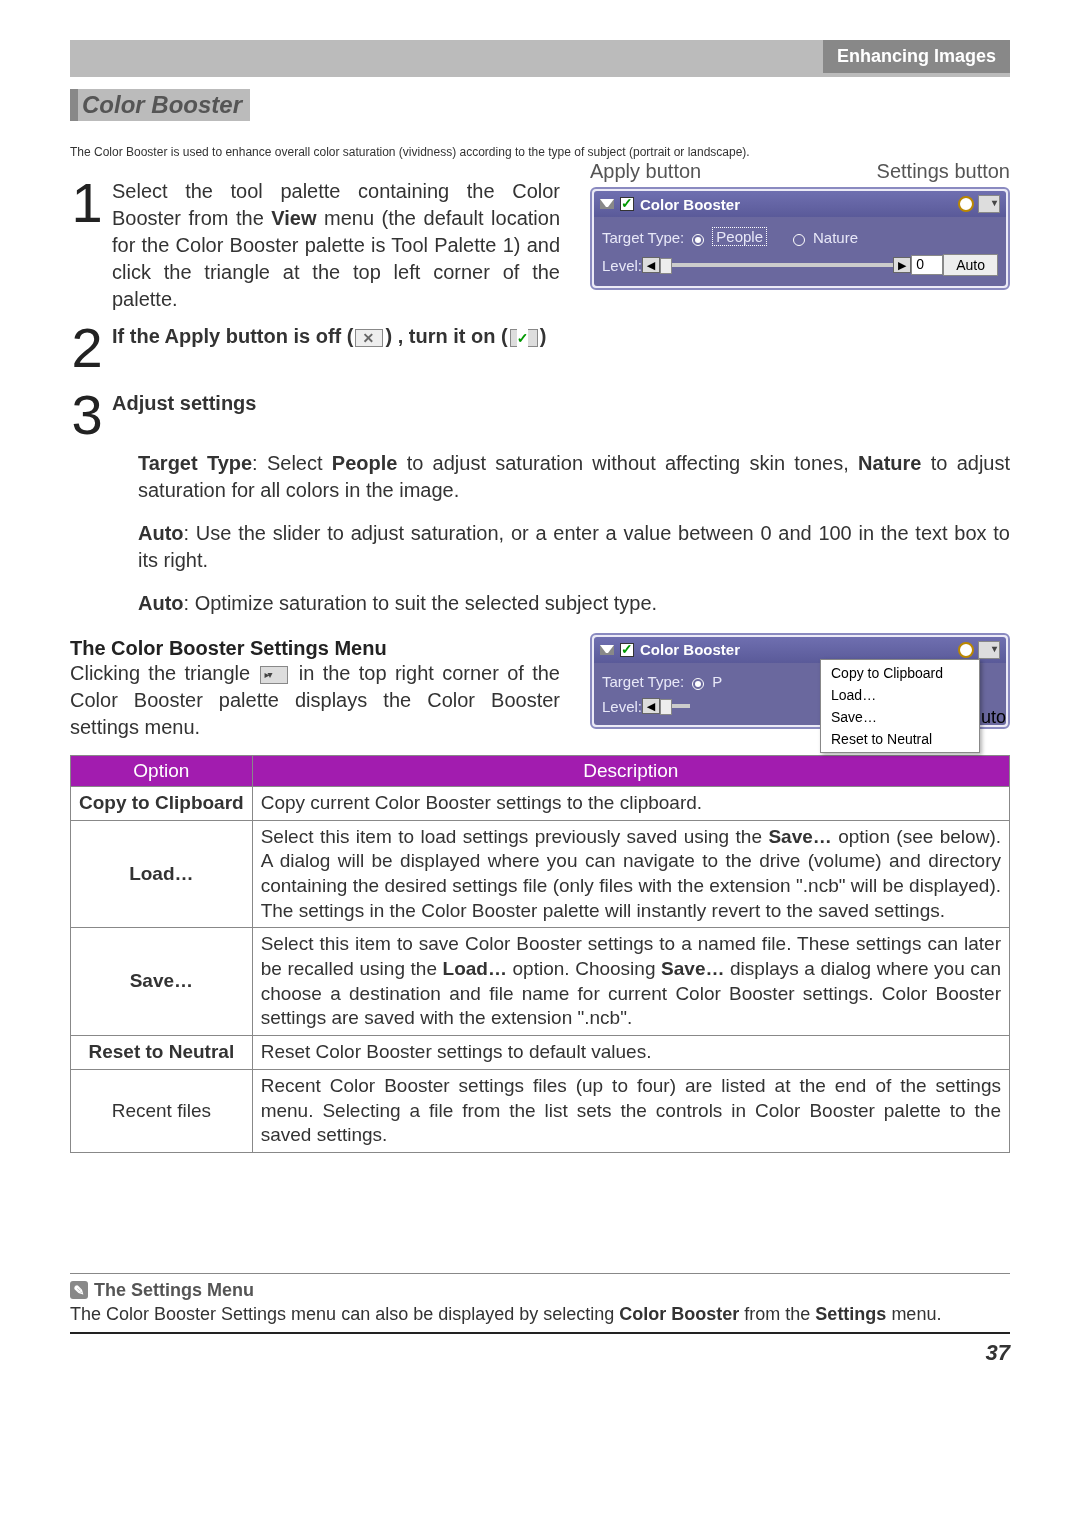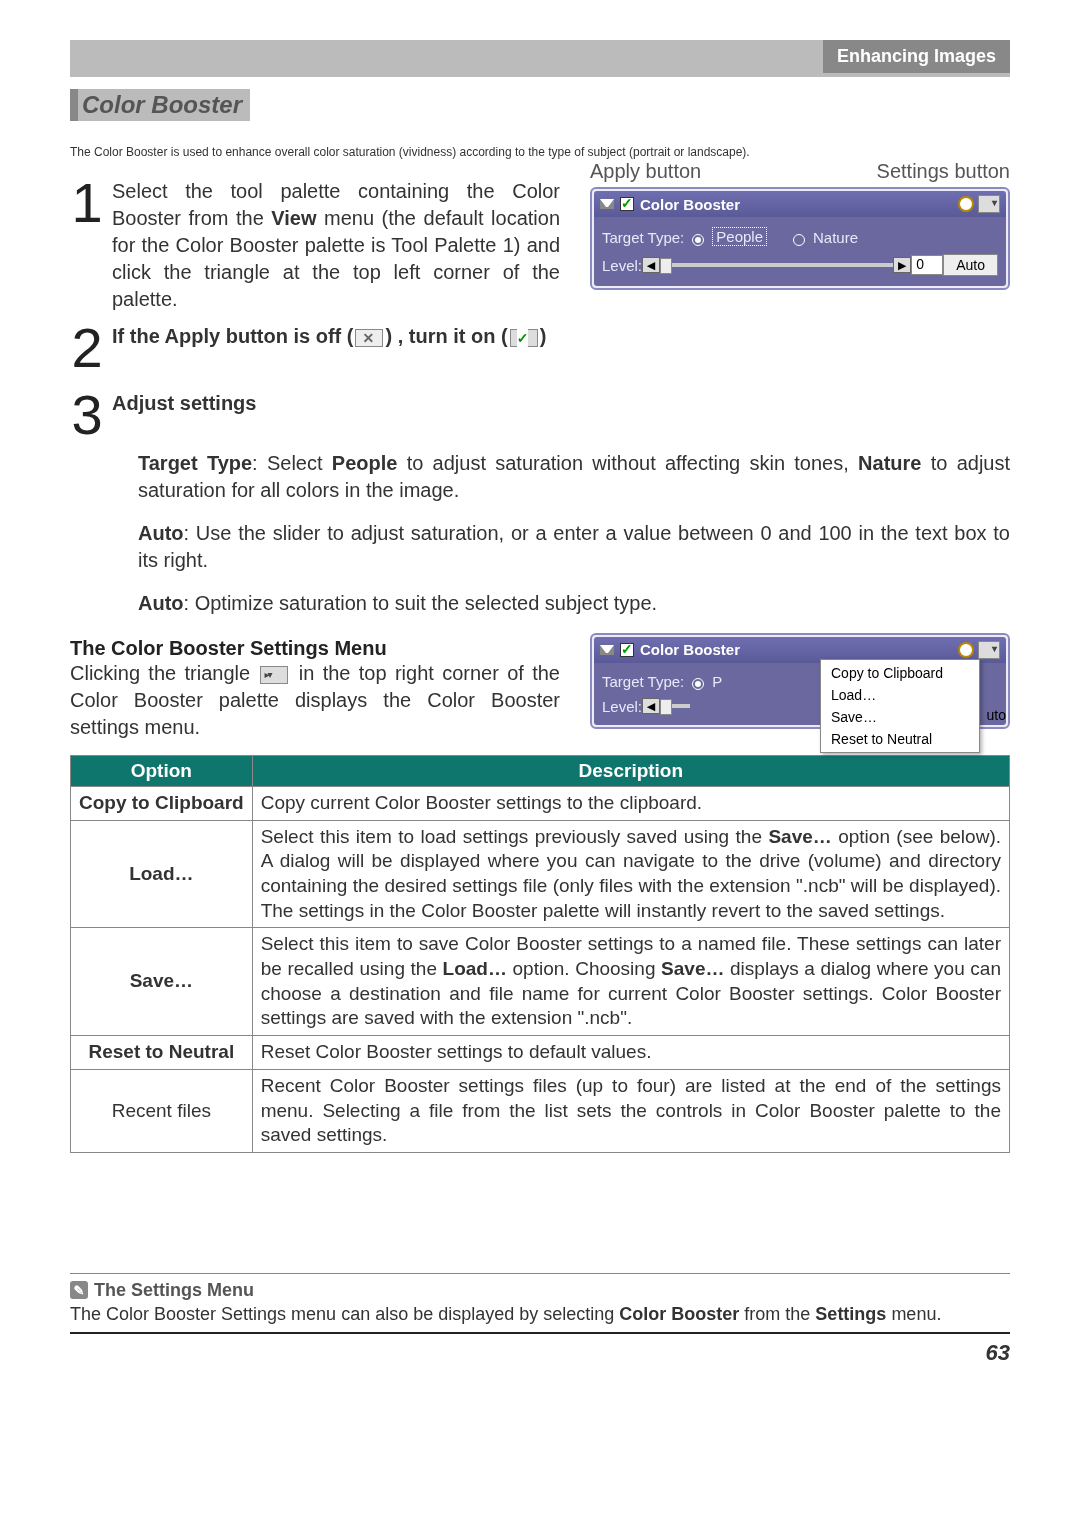--- a/index.html
+++ b/index.html
@@ -51,21 +51,21 @@
   .sec-body { font-size: 20px; color: #333; line-height: 1.35; text-align: justify; }
   .inline-icon { display: inline-block; vertical-align: middle; width: 28px; height: 18px; background: #ddd; border: 1px solid #888; position: relative; margin: 0 2px; }
   .inline-icon.apply-off { background: #eee; }
   .inline-icon.apply-off::after { content: "✕"; color: #666; position: absolute; left: 6px; top: -1px; font-size: 14px; }
   .inline-icon.apply-on::after { content: "✓"; color: #090; position: absolute; left: 6px; top: -1px; font-size: 14px; background: #fff; }
   .inline-icon.sett::after { content: "▸▾"; font-size: 10px; position: absolute; left: 3px; top: 1px; color: #444; letter-spacing: -2px; }
   .menu-pop { position: absolute; background: #fff; border: 1px solid #888; font-size: 14px; color: #000; padding: 2px 0; right: 30px; top: 26px; width: 160px; box-shadow: 2px 2px 4px rgba(0,0,0,0.3); }
   .menu-pop div { padding: 3px 10px; }
   .palette-wrap2 { position: relative; }
   table.opts { border-collapse: collapse; width: 100%; margin-top: 14px; font-size: 19px; color: #333; }
-  table.opts th { background: #0f766e; color: #fff; font-weight: bold; padding: 4px 8px; border: 1px solid #888; text-align: center; }
+  table.opts th { background: #a21caf; color: #fff; font-weight: normal; padding: 4px 8px; border: 1px solid #888; text-align: center; }
   table.opts td { border: 1px solid #888; padding: 4px 8px; vertical-align: middle; line-height: 1.3; text-align: justify; }
   table.opts td.name { text-align: center; font-weight: bold; white-space: nowrap; }
   table.opts td.name.nobold { font-weight: normal; }
   .footnote { margin-top: 120px; border-top: 1px solid #888; padding-top: 6px; }
   .foot-head { display: flex; align-items: center; gap: 6px; font-weight: bold; color: #555; font-size: 18px; }
   .foot-icon { width: 18px; height: 18px; background: #888; border-radius: 3px; display: flex; align-items: center; justify-content: center; color: #fff; font-size: 13px; }
   .foot-body { font-size: 18px; color: #333; margin-top: 2px; line-height: 1.3; }
   .foot-rule { border-top: 2px solid #222; margin-top: 6px; }
   .pagenum { text-align: right; font-style: italic; font-weight: bold; font-size: 22px; color: #333; margin-top: 6px; }
 </style>
@@ -192,21 +192,21 @@
               <span class="slider" style="flex:0 0 30px"></span>
             </div>
           </div>
         </div>
         <div class="menu-pop">
           <div>Copy to Clipboard</div>
           <div>Load…</div>
           <div>Save…</div>
           <div>Reset to Neutral</div>
         </div>
-        <span style="position:absolute; right:4px; top:74px; font-size:14px; color:#000;">uto</span>
+        <span style="position:absolute; right:4px; top:74px; font-size:18px; color:#000;">uto</span>
       </div>
     </div>
   </div>
 
   <table class="opts">
     <tbody>
         <tr>
       <th>Option</th>
       <th>Description</th>
     </tr>
@@ -240,14 +240,14 @@
   <div class="footnote">
     <div class="foot-head">
       <span class="foot-icon">✎</span>
       <span>The Settings Menu</span>
     </div>
     <div class="foot-body">
       <span>The Color Booster Settings menu can also be displayed by selecting </span><b>Color Booster</b><span> from the </span><b>Settings</b><span> menu.</span>
     </div>
     <div class="foot-rule"></div>
   </div>
-  <div class="pagenum">63</div>
+  <div class="pagenum">37</div>
 </div>
 
 </body></html>

